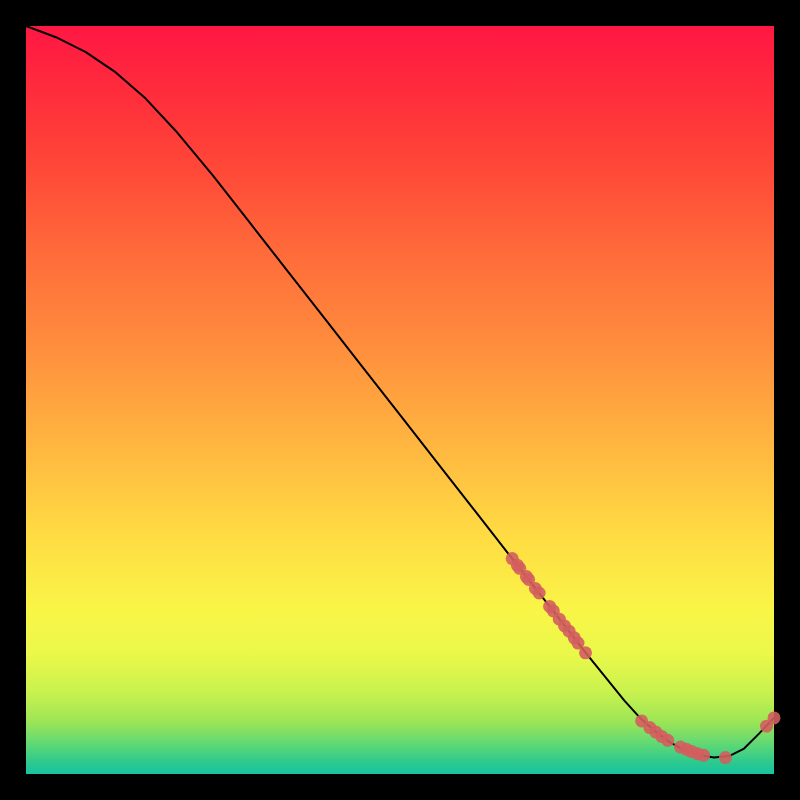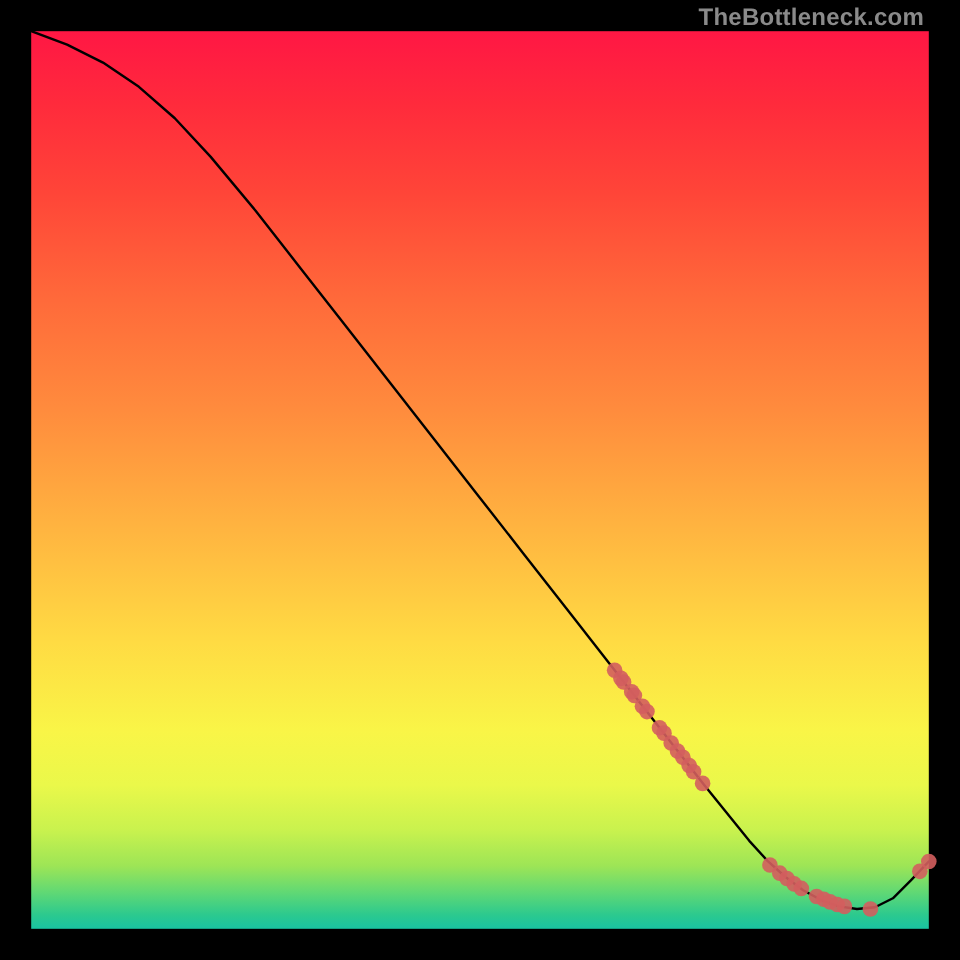--- a/index.html
+++ b/index.html
@@ -57,21 +57,20 @@
     top: 0;
     width: 748px;
     height: 748px;
     overflow: visible;
   }
 </style>
 </head>
 <body>
 
 <div class="stage">
-  <div class="watermark">TheBottleneck.com</div>
   <div class="plot">
     <svg class="curve" viewBox="0 0 748 748">
       <path id="curve-path" fill="none" stroke="#000" stroke-width="2" stroke-linecap="round" stroke-linejoin="round" d="M0.00 0.00 L29.92 11.22 L59.84 26.18 L89.76 46.38 L119.68 72.56 L149.60 104.72 L187.00 149.60 L224.40 197.47 L261.80 245.34 L299.20 293.22 L336.60 341.09 L374.00 388.96 L411.40 436.83 L448.80 484.70 L486.20 532.58 L523.60 580.45 L561.00 628.32 L598.40 674.70 L613.36 691.15 L628.32 704.62 L643.28 715.84 L658.24 724.06 L673.20 729.30 L688.16 731.54 L703.12 730.05 L718.08 722.57 L733.04 707.61 L748.00 691.90"></path>
       <g id="markers">
           <circle cx="486.20" cy="532.58" r="6.5" fill="#d35e5e" fill-opacity="0.9"></circle>
           <circle cx="491.44" cy="539.31" r="6.5" fill="#d35e5e" fill-opacity="0.9"></circle>
           <circle cx="493.68" cy="542.30" r="6.5" fill="#d35e5e" fill-opacity="0.9"></circle>
           <circle cx="500.41" cy="550.53" r="6.5" fill="#d35e5e" fill-opacity="0.9"></circle>
           <circle cx="502.66" cy="553.52" r="6.5" fill="#d35e5e" fill-opacity="0.9"></circle>
           <circle cx="509.39" cy="562.50" r="6.5" fill="#d35e5e" fill-opacity="0.9"></circle>

